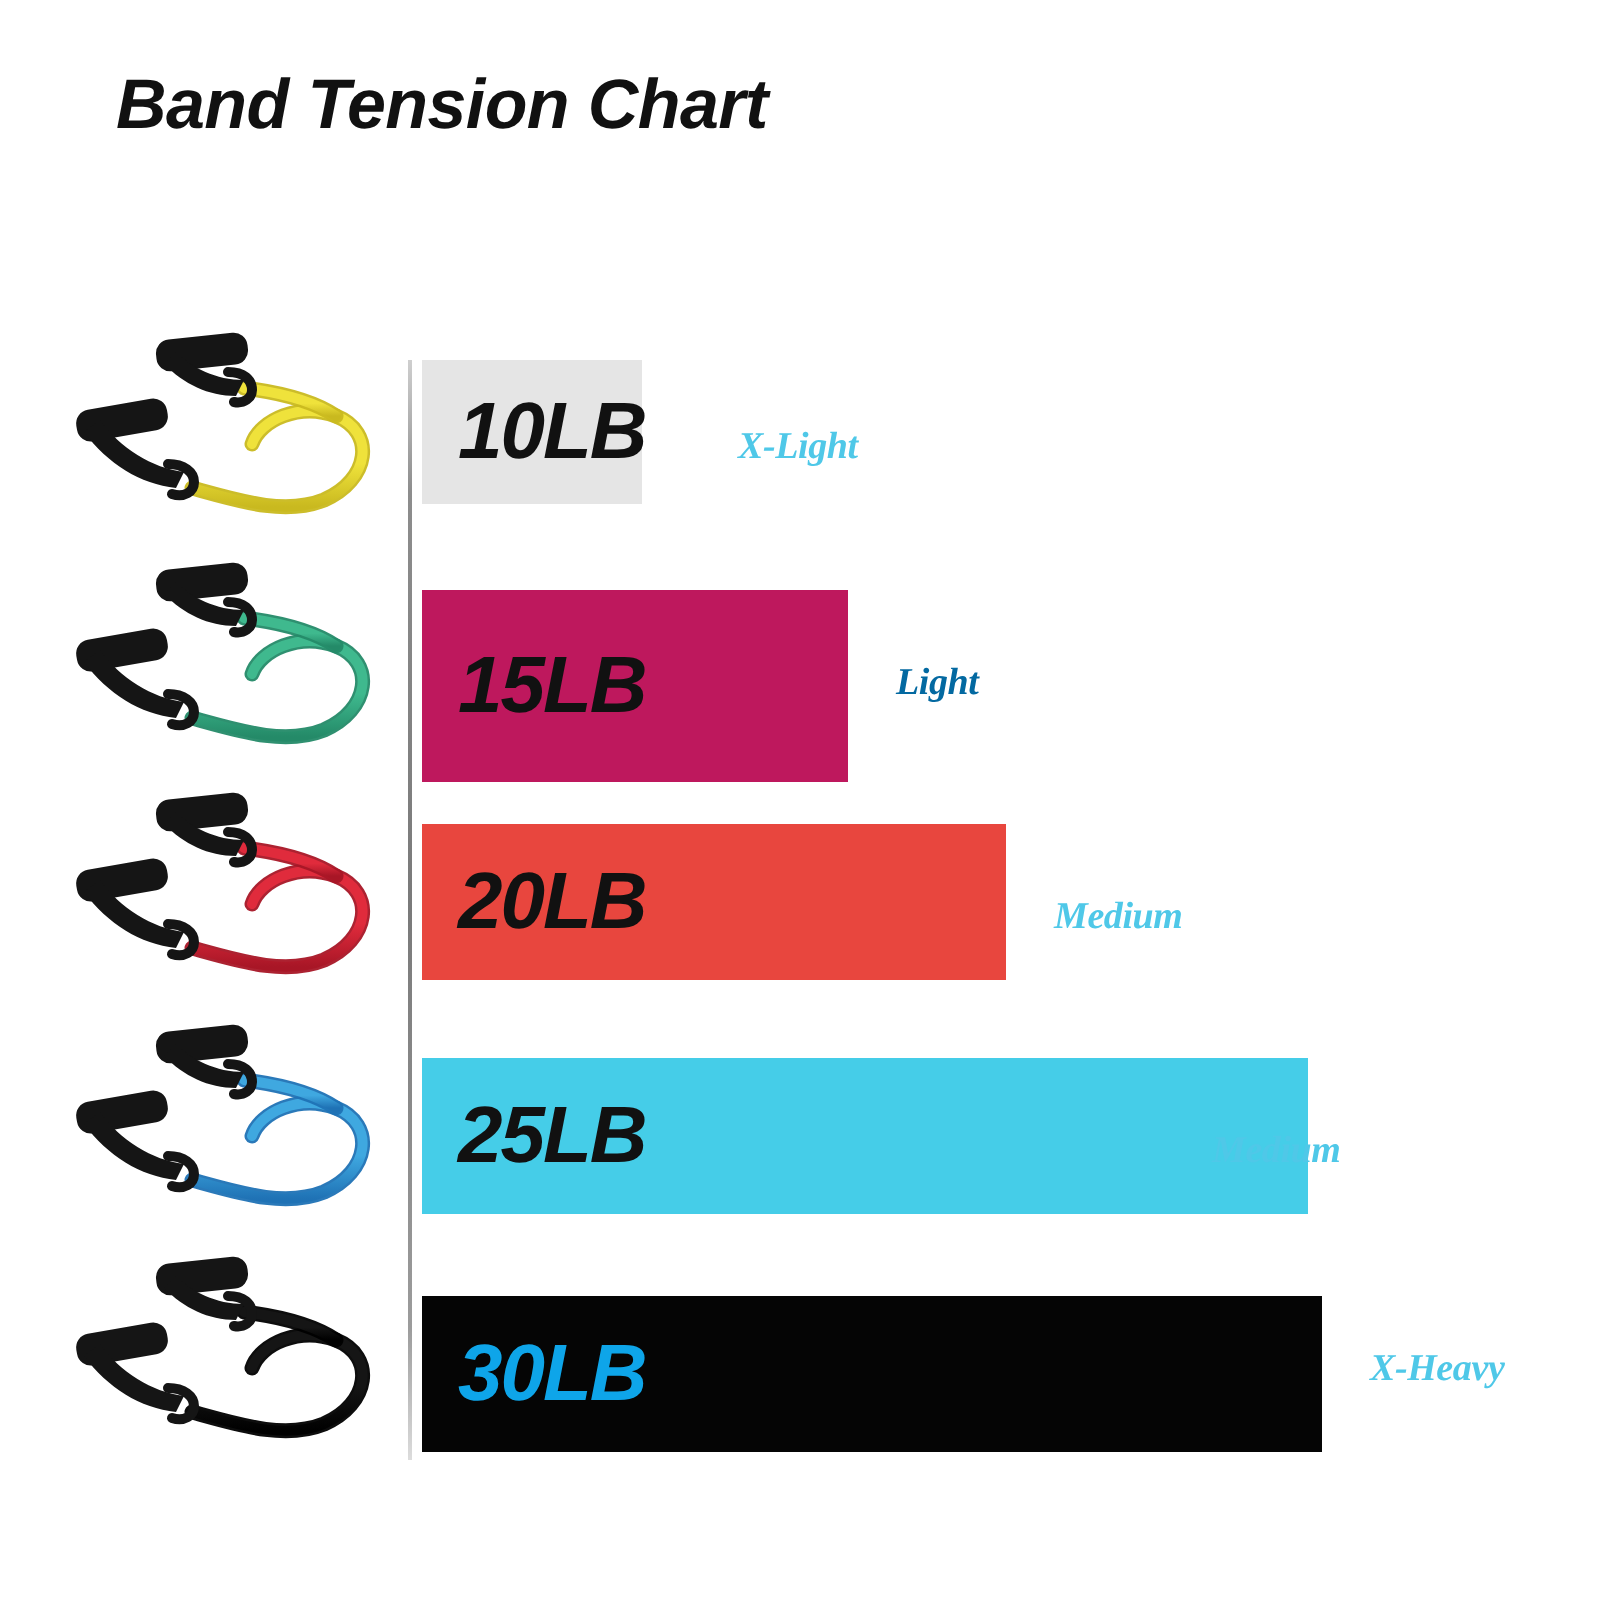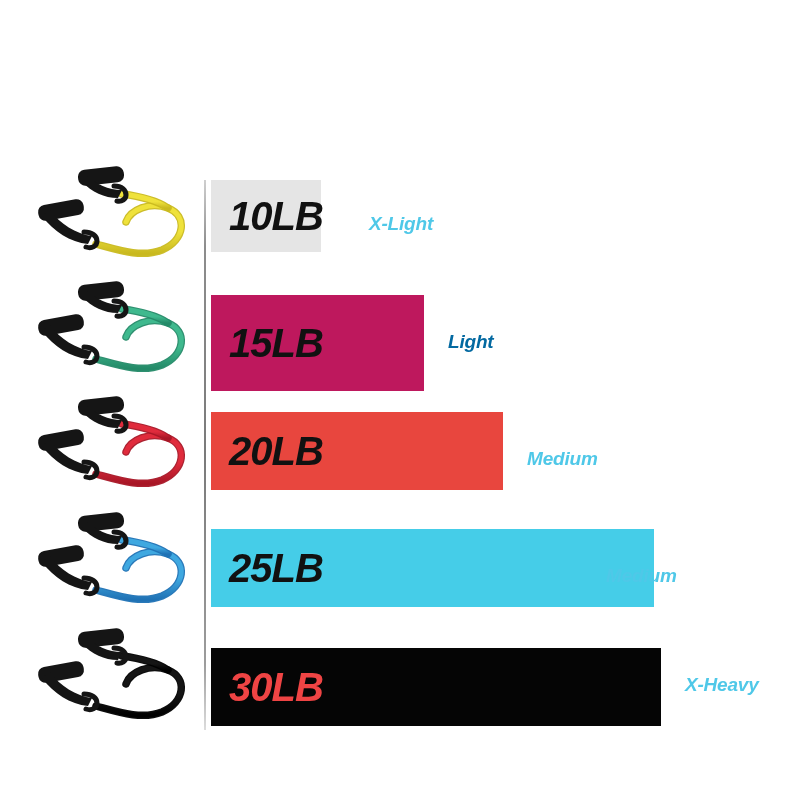--- a/index.html
+++ b/index.html
@@ -80,27 +80,29 @@
     line-height: 1;
     white-space: nowrap;
   }
   .desc {
     position: absolute;
     font-size: 19px;
     font-weight: bold;
     font-style: italic;
     white-space: nowrap;
     letter-spacing: -0.2px;
+    font-family: Liberation Serif, serif;
   }
 </style>
 </head>
 <body>
 
 <div id="page">
 
+  <div class="title">Band Tension Chart</div>
 
   <div class="axis-line"></div>
 
   <div id="rows-container">
       <div class="band-photo" style="top: 166px;">
   <svg width="176" height="108" viewBox="0 0 176 108">
     <defs>
       <linearGradient id="g-EFE23B" x1="0" y1="0" x2="0" y2="1">
         <stop offset="0%" stop-color="#EFE23B"></stop>
         <stop offset="55%" stop-color="#EFE23B"></stop>
@@ -263,18 +265,18 @@
     </g>
 
     <g fill="#151515">
       <rect x="16" y="36" width="46" height="16" rx="7" transform="rotate(-10 39 44)"></rect>
       <path d="M20 50 C 32 66, 48 76, 66 78 L 70 70 C 54 68, 38 58, 28 44 Z"></path>
       <path d="M62 66 C 70 66, 75 70, 75 75 C 75 80, 70 83, 64 81" fill="none" stroke="#151515" stroke-width="5" stroke-linecap="round"></path>
     </g>
   </svg>
       </div>
       <div class="bar" style="top: 648px; left: 211px; width: 450px; height: 78px; background: rgb(5, 5, 5);">
-        <span class="bar-label" style="color: #ef4444;">30LB</span>
+        <span class="bar-label" style="color: #0ea5e9;">30LB</span>
       </div>
       <div class="desc" style="top: 674px; left: 685px; color: rgb(79, 200, 232);">X-Heavy</div>
     </div>
 
 </div>
 
 </body></html>

